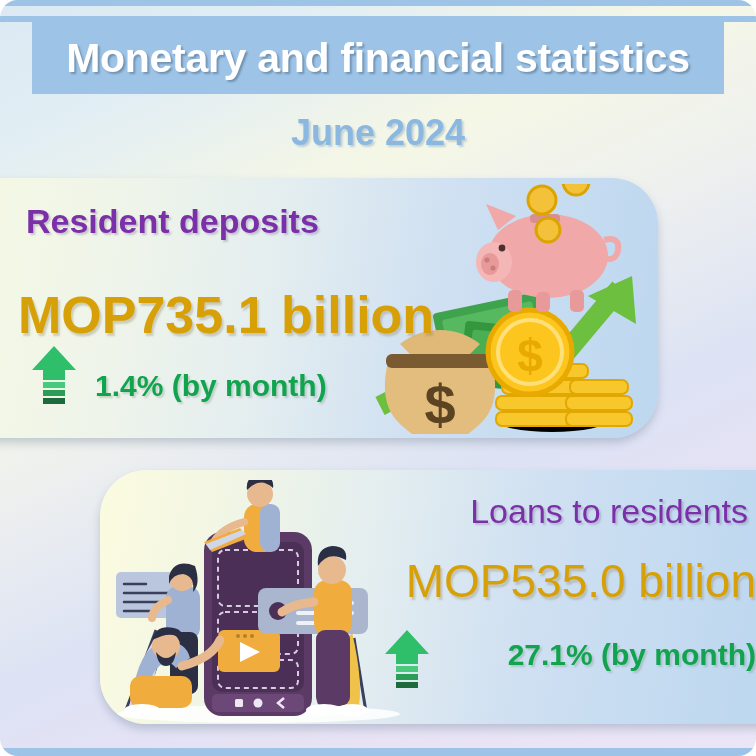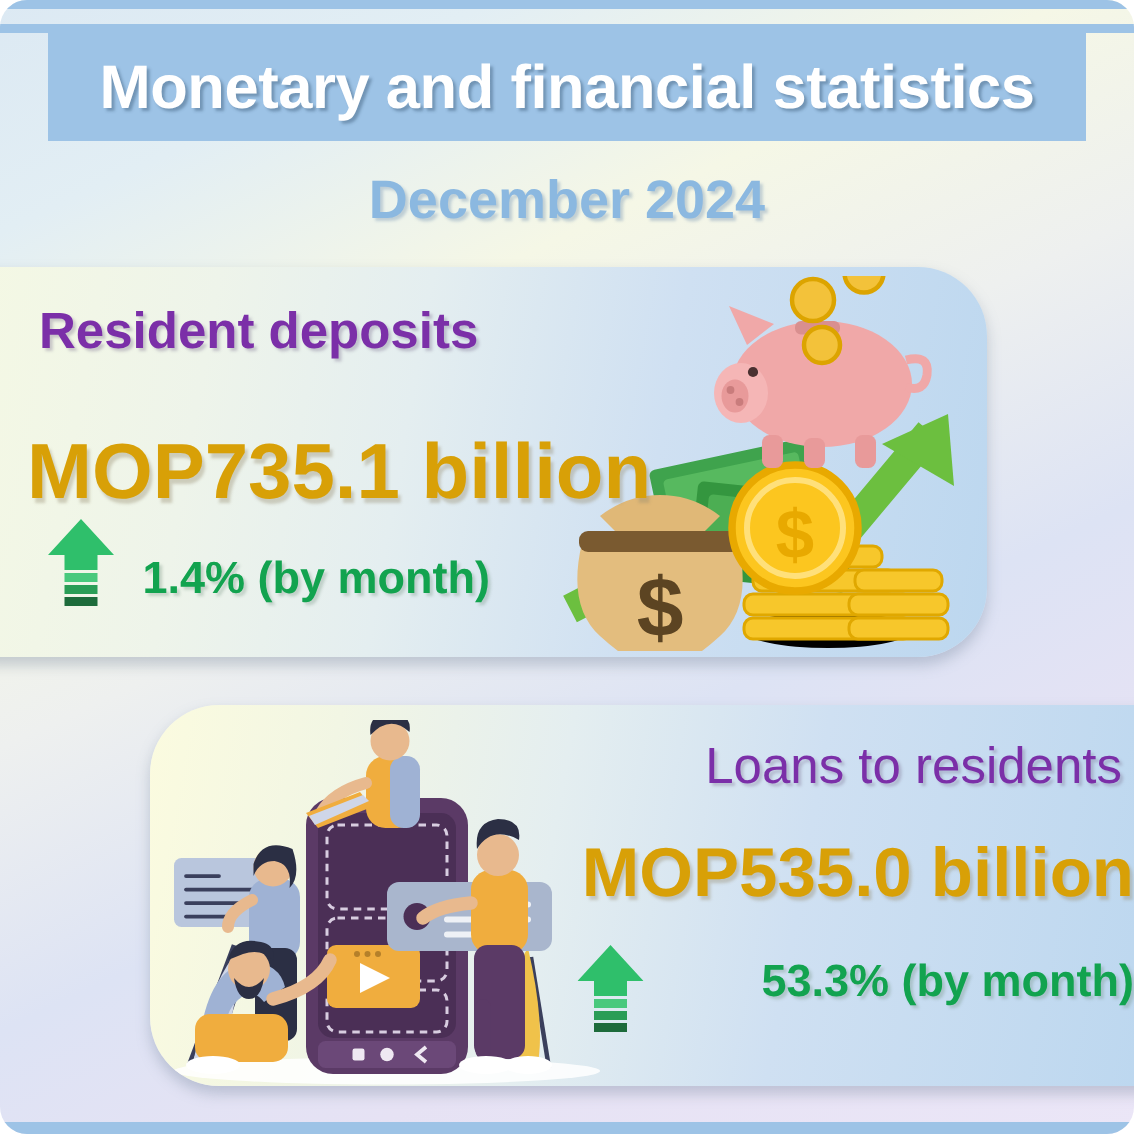--- a/index.html
+++ b/index.html
@@ -152,21 +152,21 @@
     font-size: 34px;
     font-weight: normal;
     text-shadow: 2px 2px 2px rgba(120,110,140,0.35);
   }
   .card2-value {
     position: absolute;
     right: 10px;
     top: 84px;
     color: #d8a007;
     font-size: 46px;
-    font-weight: bold;
+    font-weight: normal;
     text-shadow: 2px 3px 2px rgba(150,140,110,0.38);
   }
   .card2-change {
     position: absolute;
     right: 10px;
     top: 168px;
     color: #12a34f;
     font-size: 30px;
     font-weight: bold;
     text-shadow: 2px 2px 2px rgba(110,140,120,0.32);
@@ -182,21 +182,21 @@
 <body>
 
 <div id="poster">
 
   <div class="strip strip-top-a"></div>
   <div class="strip strip-top-b"></div>
   <div class="strip strip-bottom"></div>
 
   <div class="title-band"></div>
   <div class="title-text">Monetary and financial statistics</div>
-  <div class="subtitle-text">December 2024</div>
+  <div class="subtitle-text">June 2024</div>
 
   <div class="card1">
 
     <div class="illus illus-deposit">
       <svg width="270" height="250" viewBox="0 0 270 250" aria-hidden="true">
 
         <path d="M10 222 L150 150 L188 178 L250 104" fill="none" stroke="#6cbf3f" stroke-width="20" stroke-linejoin="round"></path>
         <polygon points="262,92 266,140 218,112" fill="#6cbf3f"></polygon>
 
         <g>
@@ -369,16 +369,16 @@
 
     <div class="card2-arrow">
       <svg width="44" height="62" viewBox="0 0 44 62" aria-hidden="true">
         <polygon points="22,0 44,24 33,24 33,34 11,34 11,24 0,24" fill="#2fbf6b"></polygon>
         <rect x="11" y="36" width="22" height="6" fill="#49c97d"></rect>
         <rect x="11" y="44" width="22" height="6" fill="#2a9d56"></rect>
         <rect x="11" y="52" width="22" height="6" fill="#1d6b3b"></rect>
       </svg>
     </div>
 
-    <div class="card2-change">53.3%  (by month)</div>
+    <div class="card2-change">27.1%  (by month)</div>
   </div>
 
 </div>
 
 </body></html>

